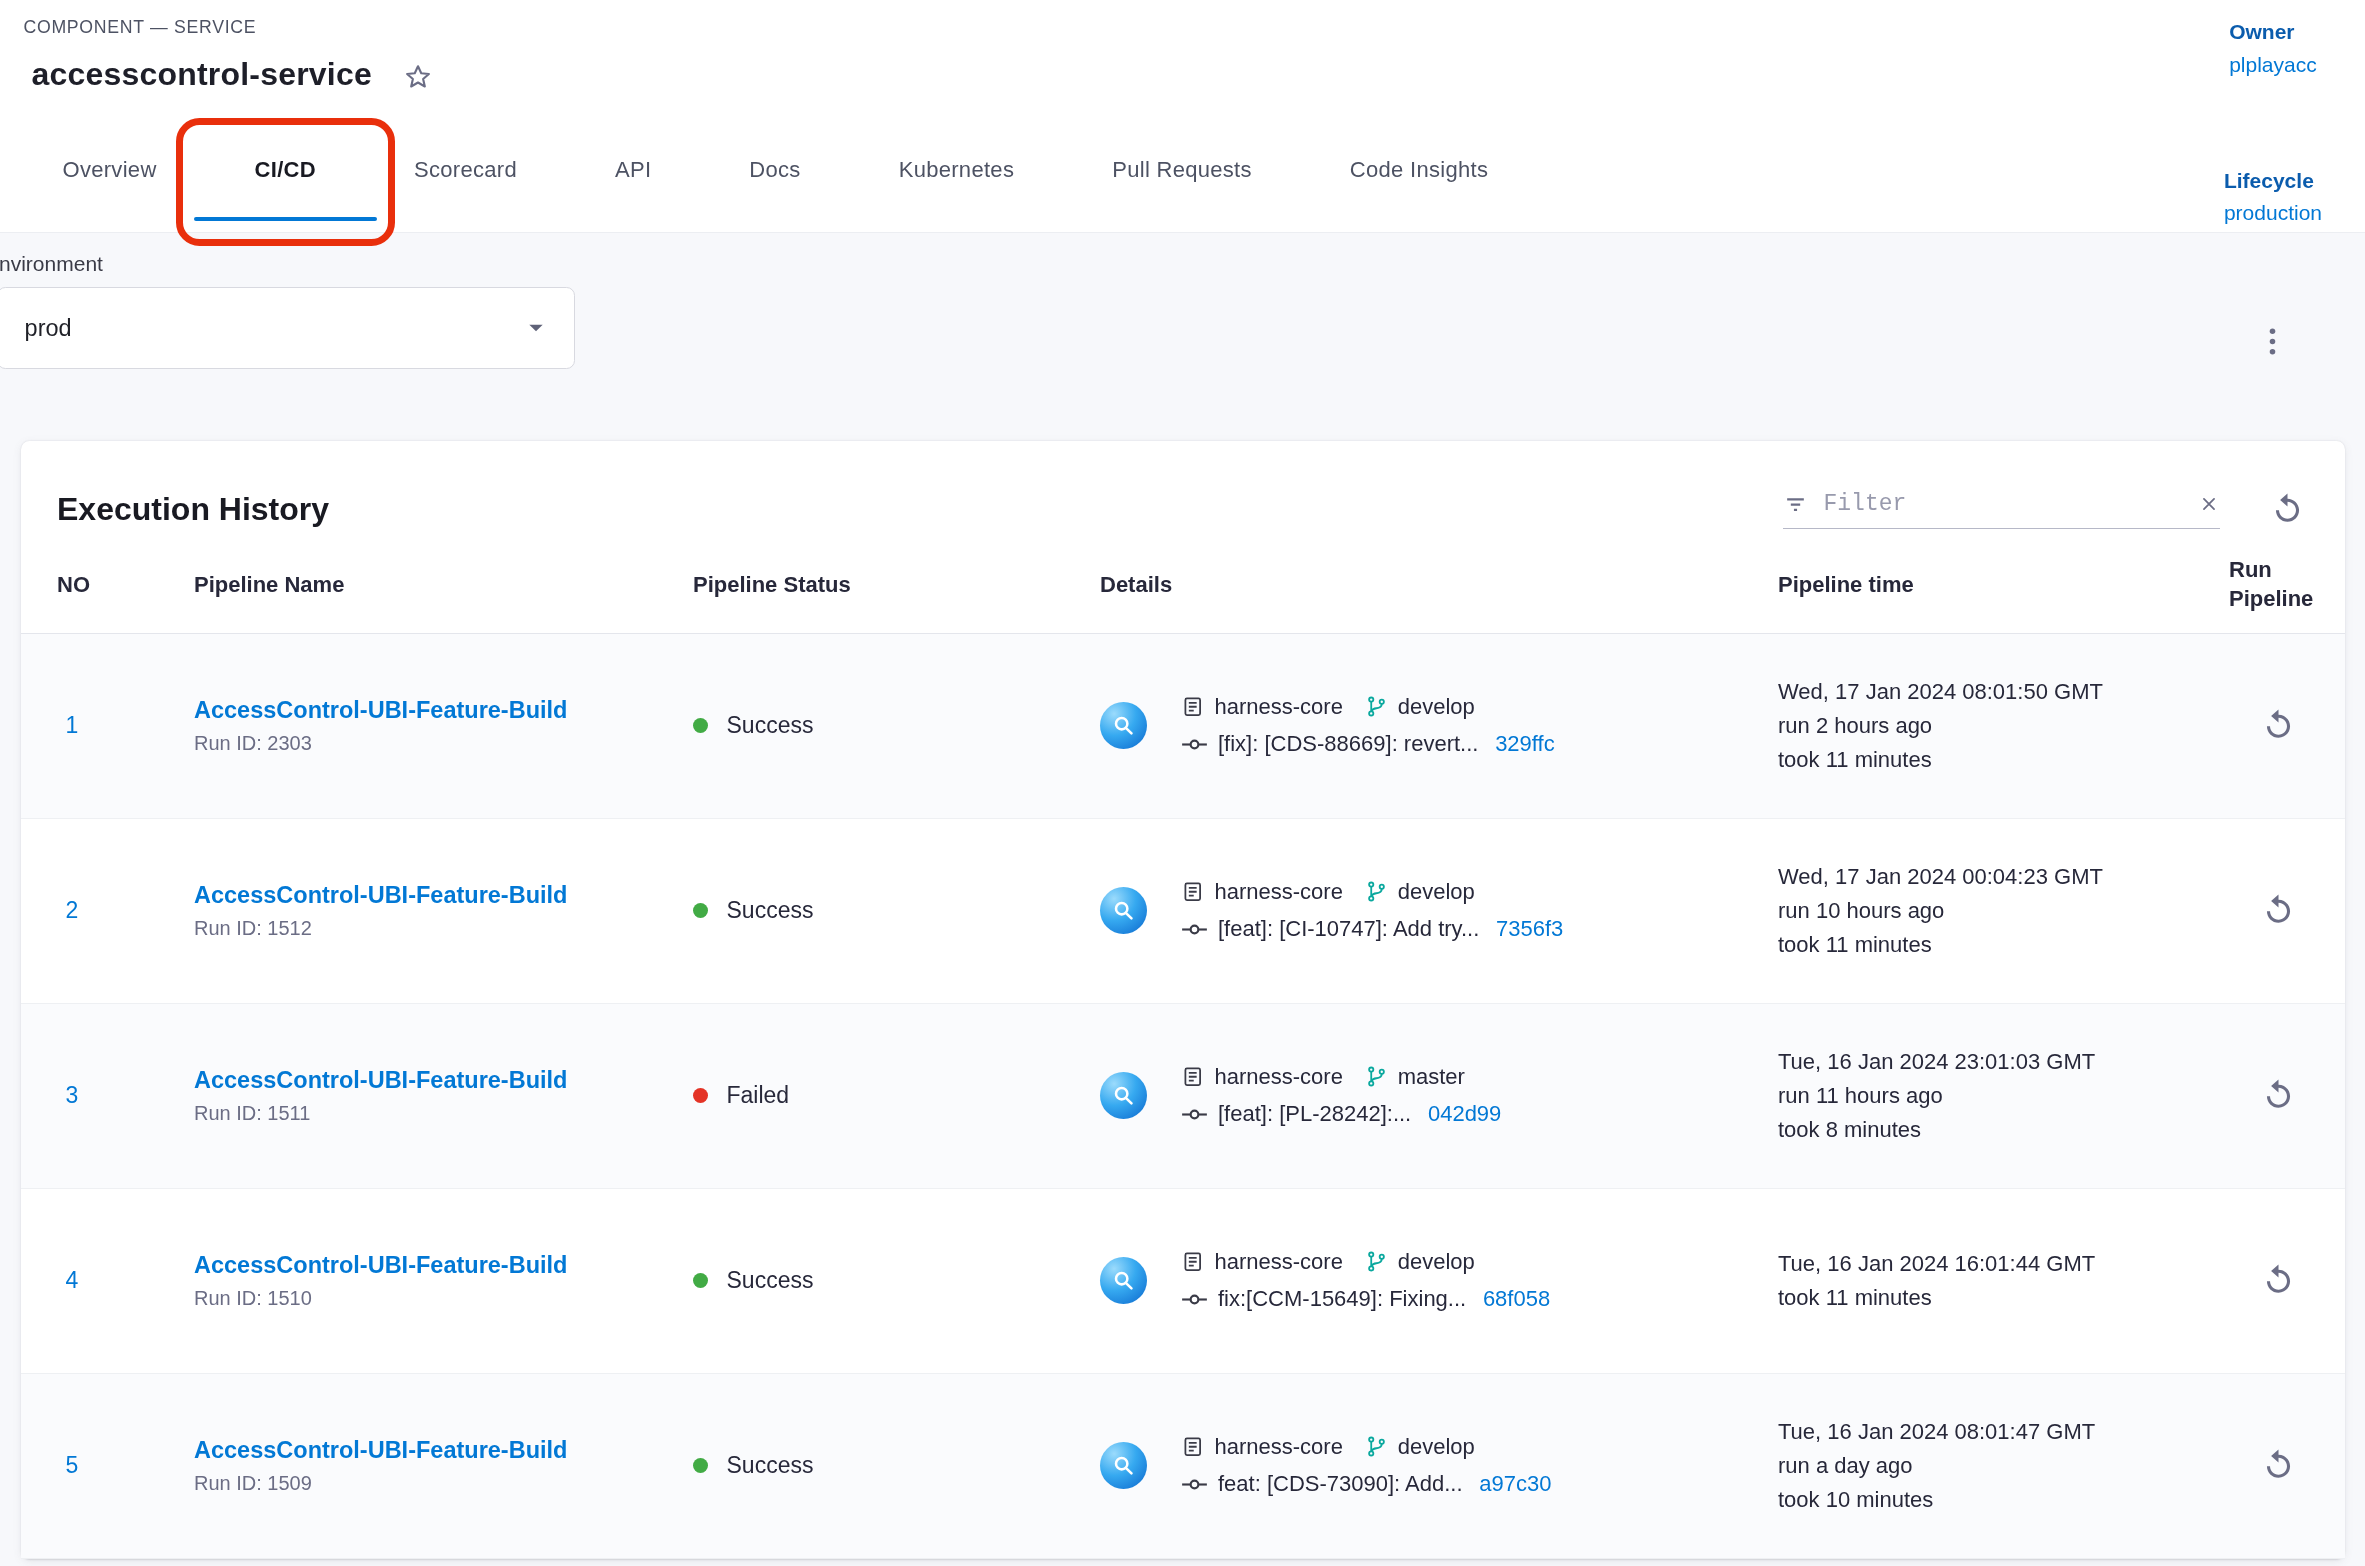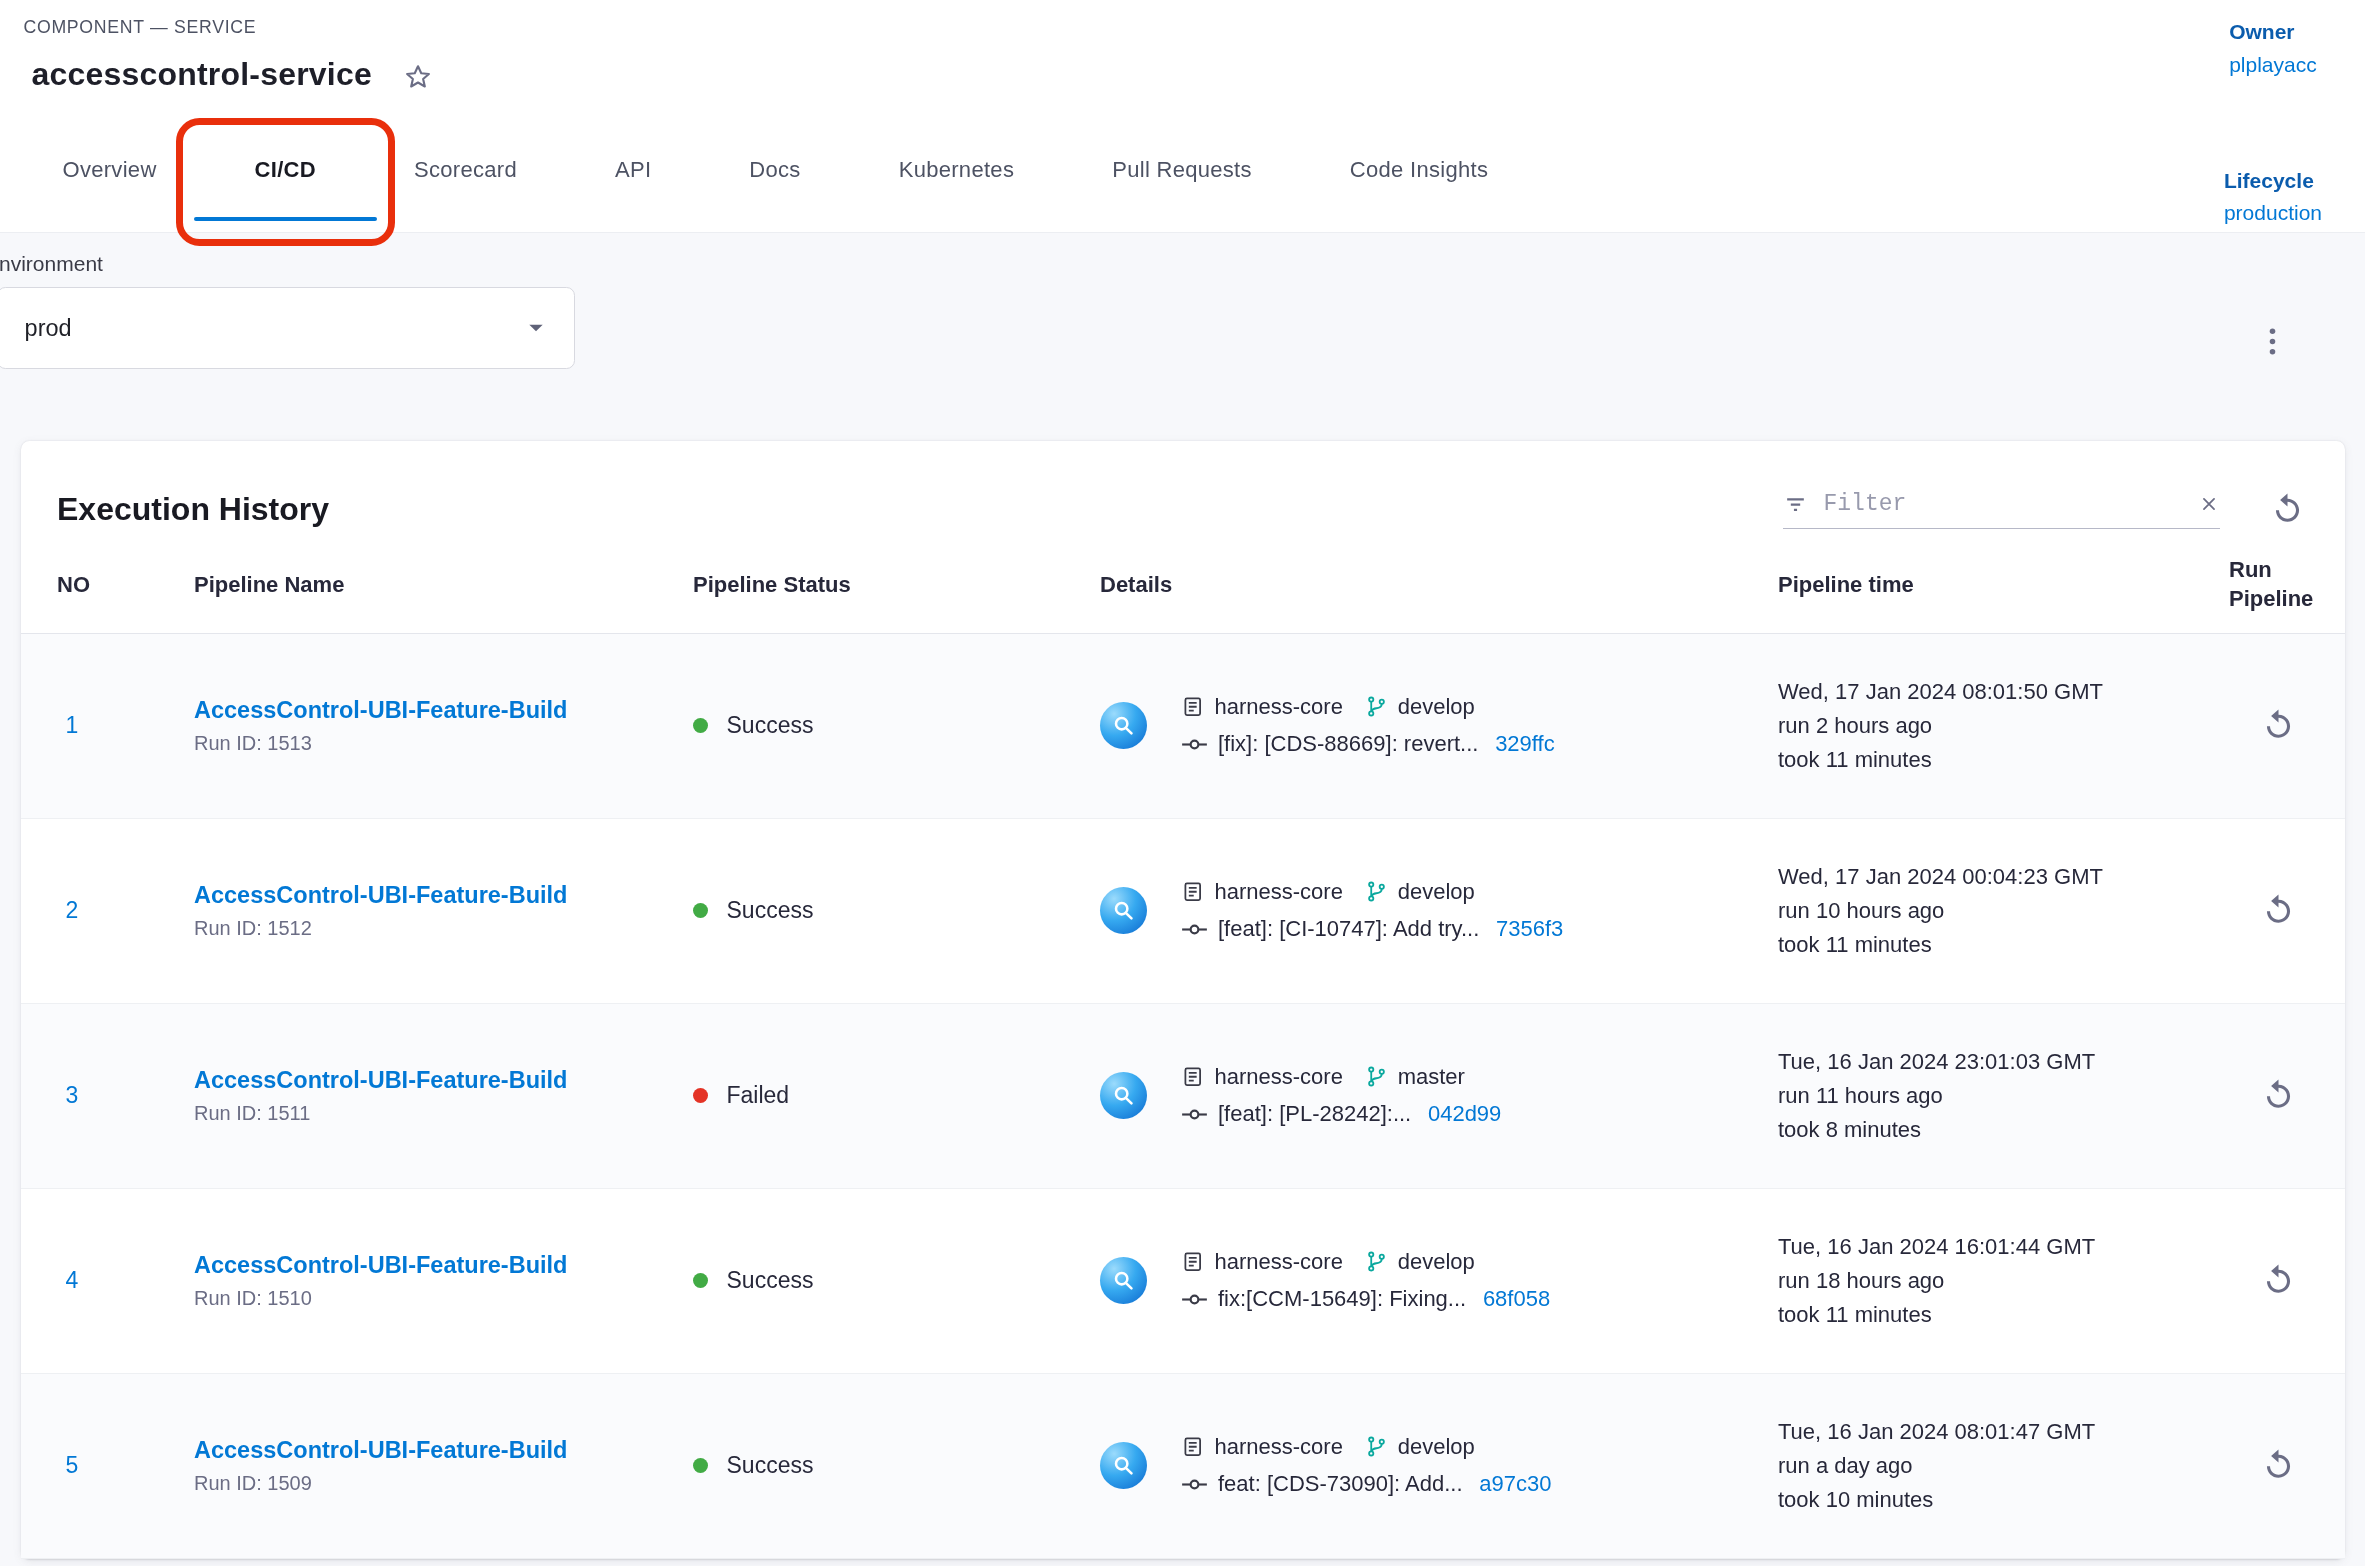--- a/index.html
+++ b/index.html
@@ -250,21 +250,21 @@
       <div>Pipeline time</div>
       <div>Run Pipeline</div>
     </div>
 
     <div class="tbody">
 
       <div class="grid trow">
         <div class="c-no">1</div>
         <div class="c-name">
           <a class="name-link" href="#">AccessControl-UBI-Feature-Build</a>
-          <div class="runid">Run ID: 1513</div>
+          <div class="runid">Run ID: 2303</div>
         </div>
         <div class="c-status">
           <span class="dot" style="background: rgb(66, 171, 69);"></span>
           <span>Success</span>
         </div>
         <div class="c-details">
           <span class="exec-icon">
               <svg viewBox="0 0 34 34" width="29" height="29">
                 <use href="#i-mag"></use>
               </svg>
@@ -458,21 +458,20 @@
                     <use href="#i-commit"></use>
                   </svg>
                 </span>
               <span>fix:[CCM-15649]: Fixing...</span>
               <a class="hash" href="#">68f058</a>
             </div>
           </div>
         </div>
         <div class="c-time">
           <div>Tue, 16 Jan 2024 16:01:44 GMT</div>
-          <div>run 18 hours ago</div>
           <div>took 11 minutes</div>
         </div>
         <div class="c-run">
             <span class="run-btn">
               <svg viewBox="0 0 44 44" width="37" height="37">
                 <use href="#i-replay"></use>
               </svg>
             </span>
           </div>
       </div>

